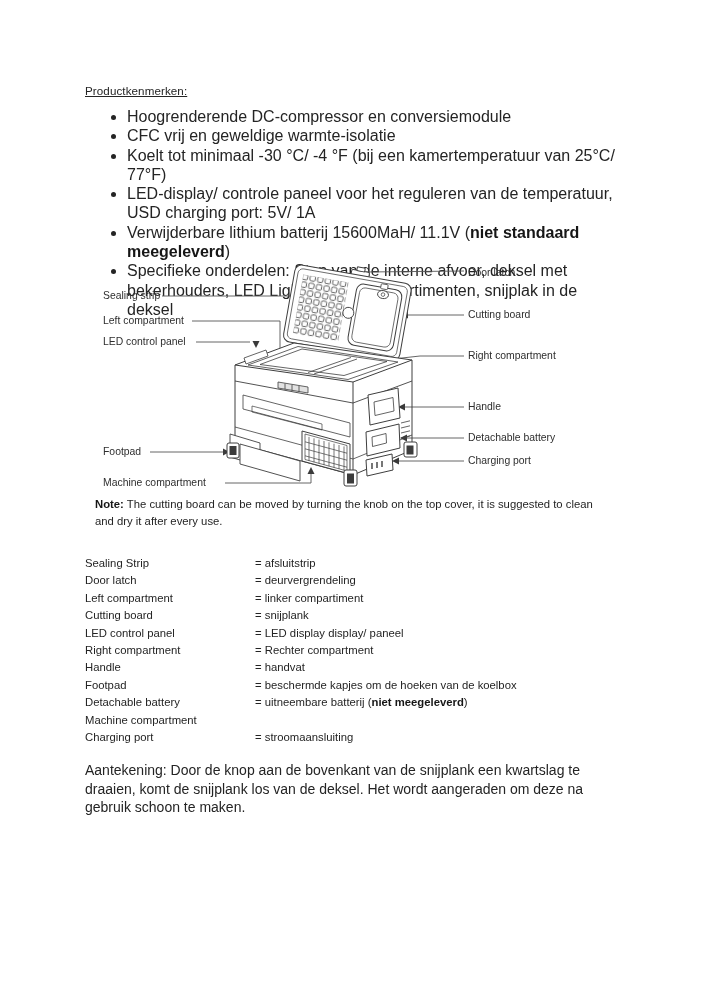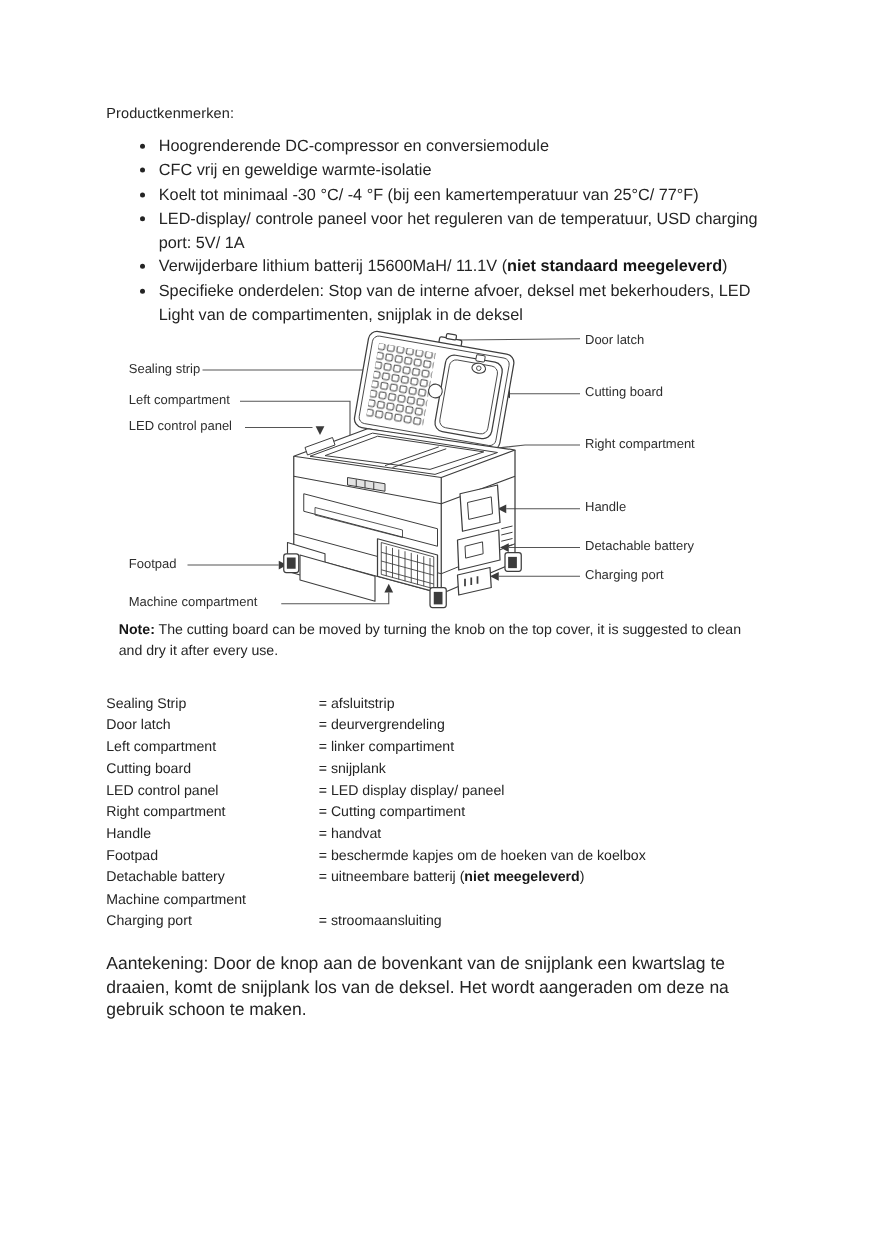--- a/index.html
+++ b/index.html
@@ -2,25 +2,25 @@
 <html><head>
 <meta charset="utf-8">
 <style>
   html,body{margin:0;padding:0;}
   body{
     width:707px;height:1000px;position:relative;background:#ffffff;
     font-family:"Liberation Sans", sans-serif;color:#242424;overflow:hidden;
   }
   .abs{position:absolute;}
   
-  #heading{left:85px;top:84px;font-size:11.6px;letter-spacing:.1px;}
+  #heading{left:85px;top:84px;font-size:11.6px;text-decoration:underline;letter-spacing:.1px;}
   
   #features{left:107px;top:107px;width:516px;}
   #features ul{margin:0;padding-left:20px;list-style:disc outside;}
-  #features li{font-size:13px;line-height:19.3px;}
+  #features li{font-size:16px;line-height:19.3px;}
   b,.bold{font-weight:bold;color:#161616;}
   
   #figure{left:0;top:260px;width:707px;height:240px;}
   #figure svg{position:absolute;left:0;top:0;}
   .callout{position:absolute;font-size:10.4px;line-height:14px;color:#2e2e2e;white-space:nowrap;}
   .co-seal{left:103px;top:29px;}
   .co-leftc{left:103px;top:54px;}
   .co-led{left:103px;top:75px;}
   .co-foot{left:103px;top:185px;}
   .co-mach{left:103px;top:216px;}
@@ -195,21 +195,21 @@
   <div class="g-row">
       <span class="g-en">Cutting board</span>
       <span class="g-nl">= snijplank</span>
     </div>
   <div class="g-row">
       <span class="g-en">LED control panel</span>
       <span class="g-nl">= LED display display/ paneel</span>
     </div>
   <div class="g-row">
       <span class="g-en">Right compartment</span>
-      <span class="g-nl">= Cutting compartiment</span>
+      <span class="g-nl">= Rechter compartment</span>
     </div>
   <div class="g-row">
       <span class="g-en">Handle</span>
       <span class="g-nl">= handvat</span>
     </div>
   <div class="g-row">
       <span class="g-en">Footpad</span>
       <span class="g-nl">= beschermde kapjes om de hoeken van de koelbox</span>
     </div>
   <div class="g-row">

